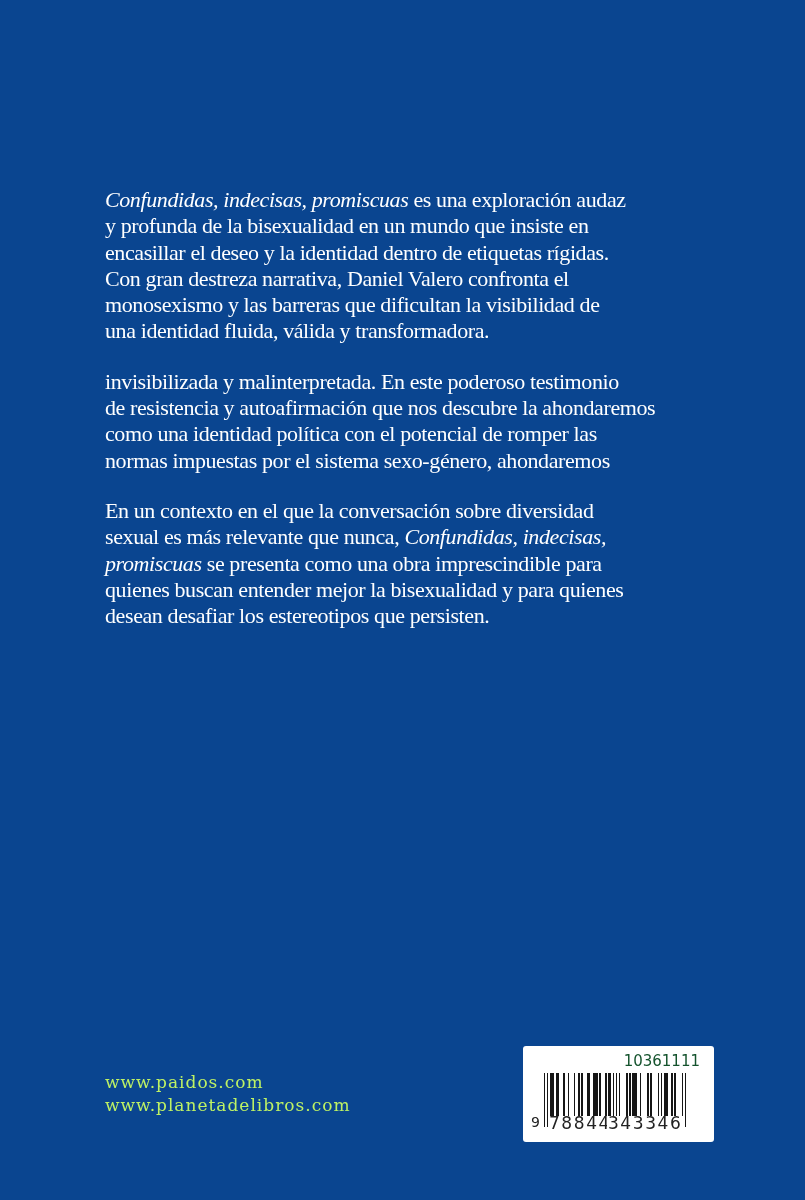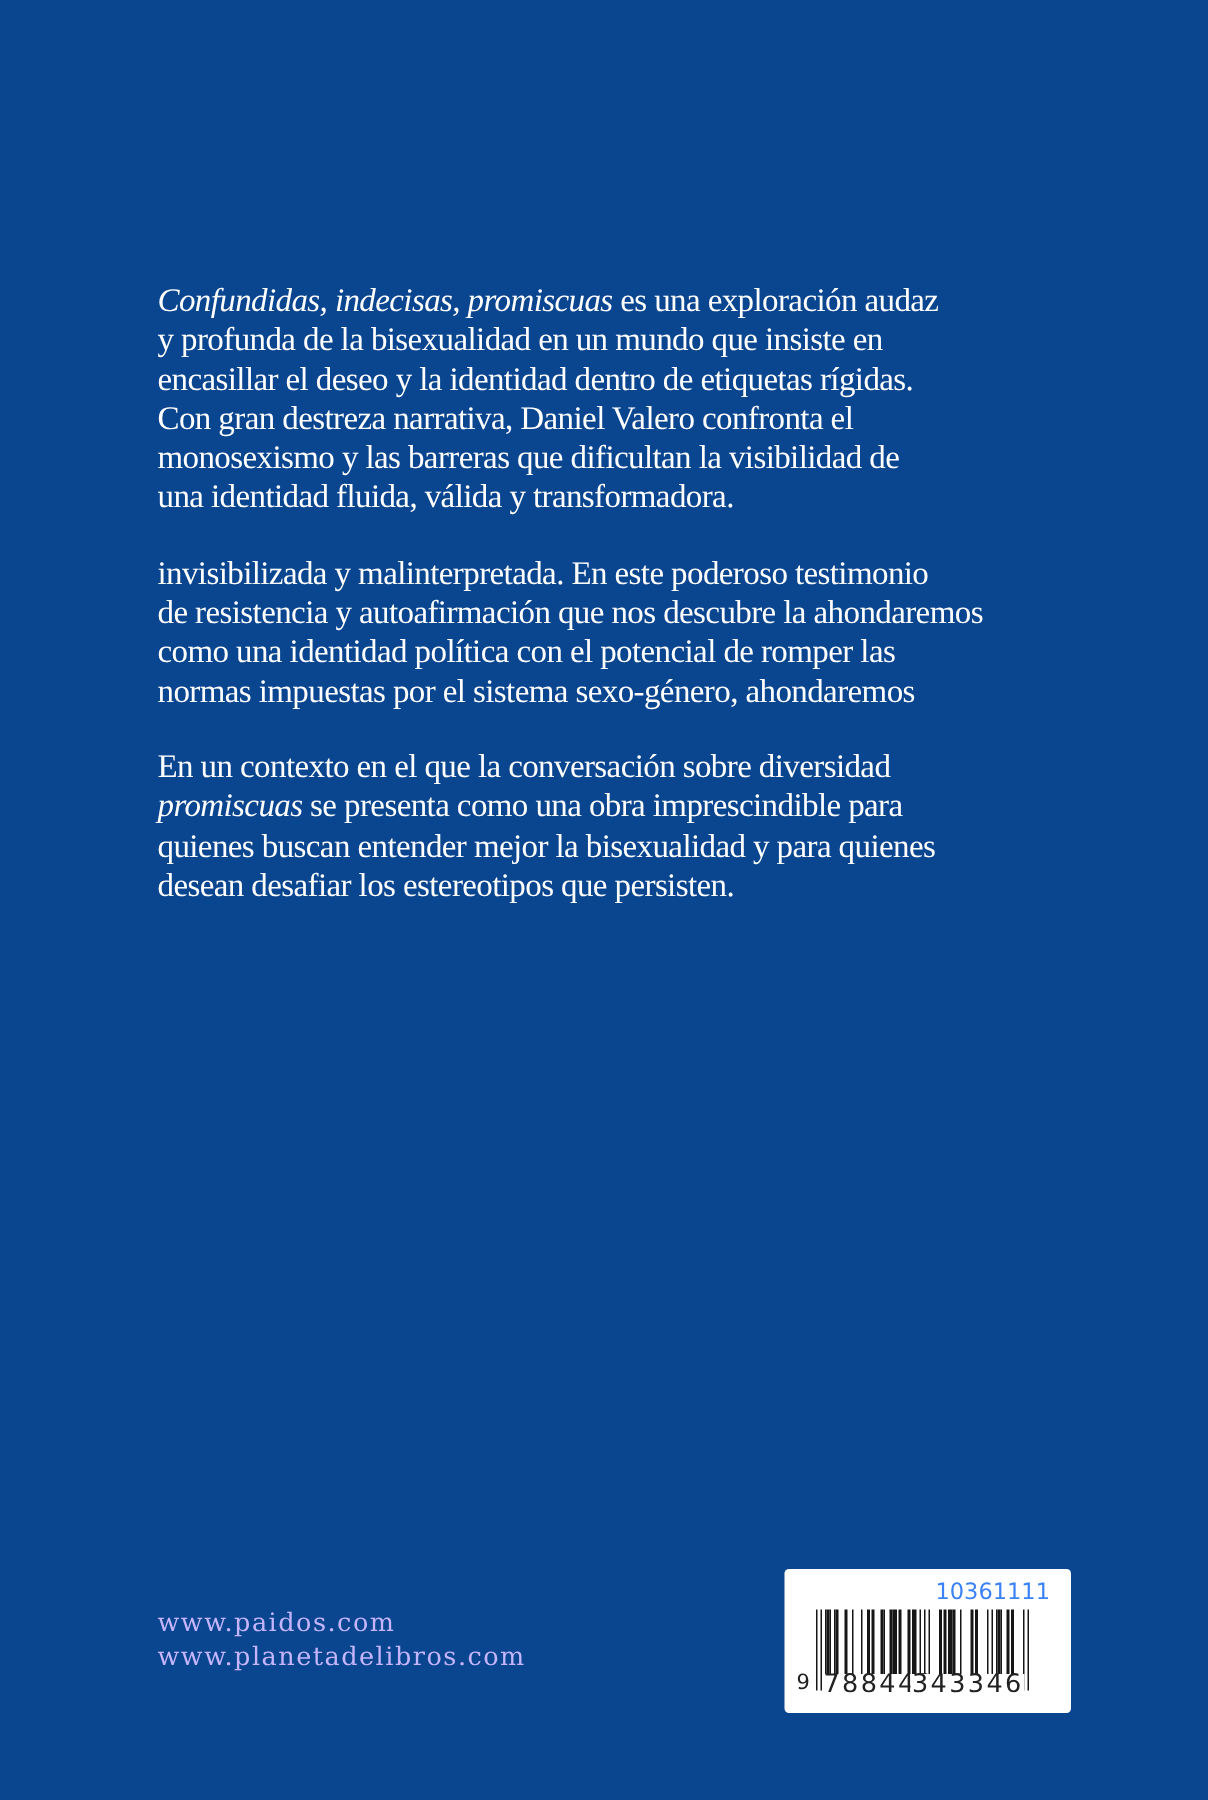--- a/index.html
+++ b/index.html
@@ -44,41 +44,41 @@
     font-size: 25px;
     line-height: 30px;
     letter-spacing: 0.3px;
     margin-bottom: 5px;
   }
   .site-url {
     font-family: "DejaVu Serif", serif;
     font-size: 17px;
     line-height: 22.5px;
     letter-spacing: 1px;
-    color: #c4b5fd;
+    color: #bef264;
   }
 
   
   .barcode-box {
     position: absolute;
     left: 523px;
     top: 1046px;
     width: 191px;
     height: 96px;
     background: #ffffff;
     border-radius: 3px;
     font-family: "DejaVu Sans", sans-serif;
     color: #222222;
   }
   .barcode-top-number {
     text-align: right;
     padding: 6px 14px 0 4px;
     font-size: 15px;
     line-height: 18px;
-    color: #3b82f6;
+    color: #14532d;
   }
   .ean {
     display: flex;
     align-items: flex-end;
     padding-left: 8px;
     margin-top: 2px;
     height: 58px;
   }
   .ean-first {
     font-size: 14px;
@@ -127,20 +127,21 @@
         <div class="line"><span>una identidad fluida, válida y transformadora.</span></div>
       </div>
       <div class="para">
         <div class="line"><span>invisibilizada y malinterpretada. En este poderoso testimonio</span></div>
         <div class="line"><span>de resistencia y autoafirmación que nos descubre la ahondaremos</span></div>
         <div class="line"><span>como una identidad política con el potencial de romper las</span></div>
         <div class="line"><span>normas impuestas por el sistema sexo-género, ahondaremos</span></div>
       </div>
       <div class="para">
         <div class="line"><span>En un contexto en el que la conversación sobre diversidad</span></div>
+        <div class="line"><span>sexual es más relevante que nunca, </span><em>Confundidas, indecisas,</em></div>
         <div class="line"><em>promiscuas</em><span> se presenta como una obra imprescindible para</span></div>
         <div class="line"><span>quienes buscan entender mejor la bisexualidad y para quienes</span></div>
         <div class="line"><span>desean desafiar los estereotipos que persisten.</span></div>
       </div>
     </div>
 
   <div class="footer">
     <div class="site-url">www.paidos.com</div>
     <div class="site-url">www.planetadelibros.com</div>
   </div>

